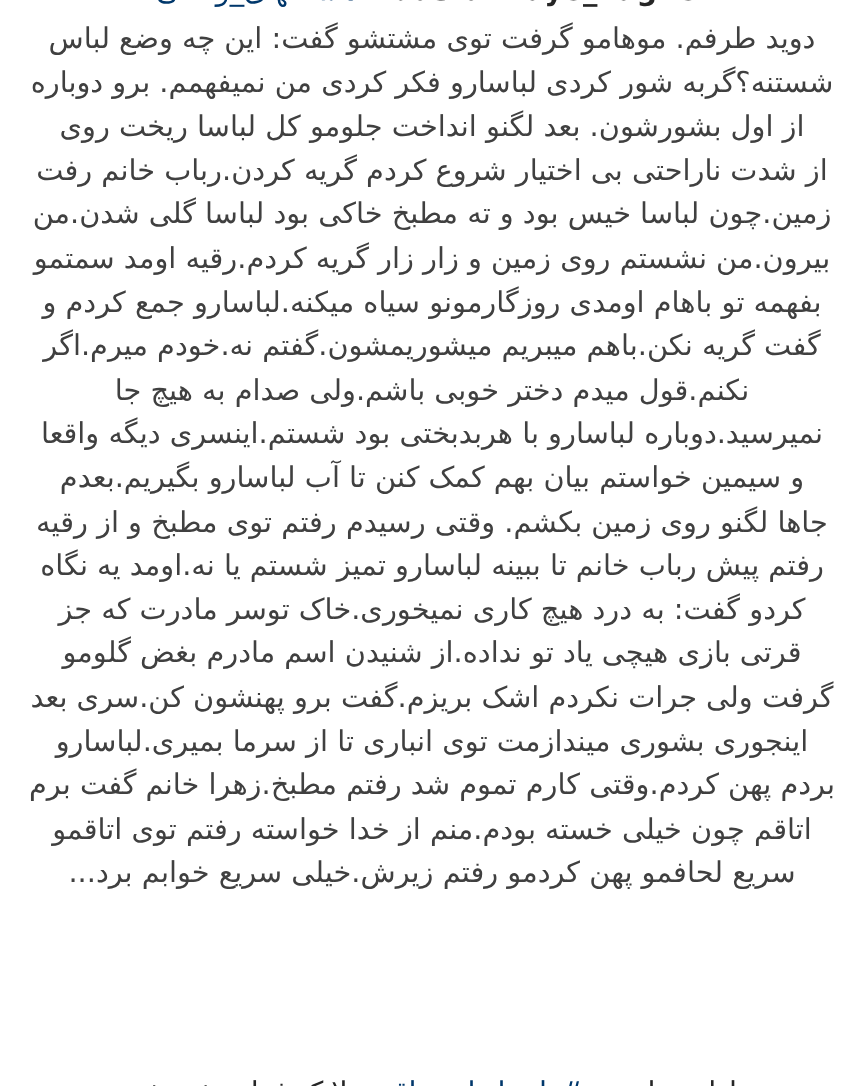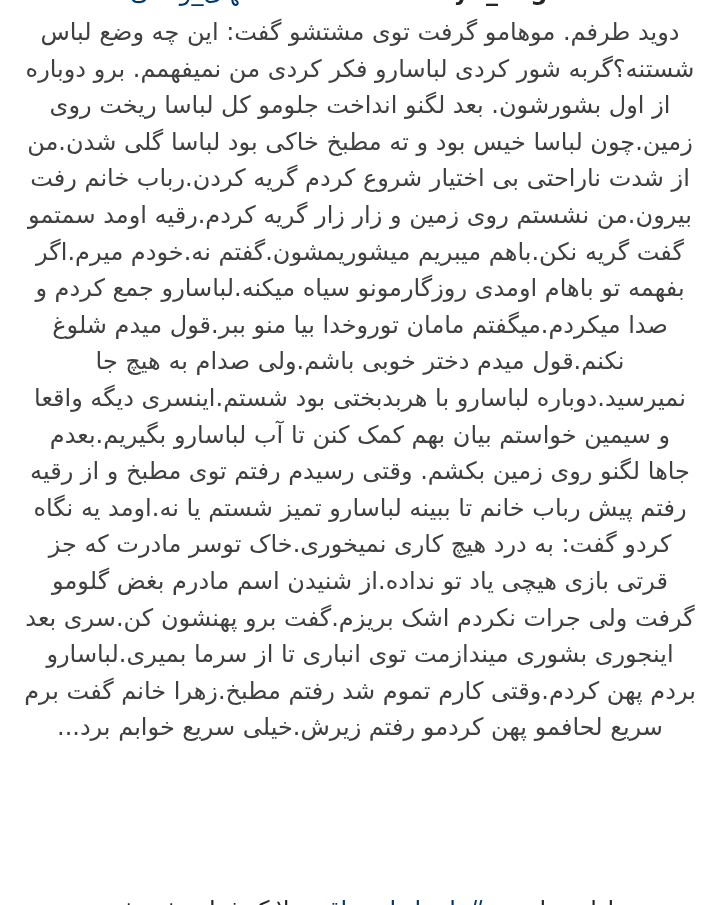--- a/index.html
+++ b/index.html
@@ -73,34 +73,34 @@
   <div class="caption-header">
     <span class="username">dastanhaye_vaghei</span>
     <span> </span>
     <span class="hashtag">#داستانهای_واقعی</span>
   </div>
 
   <div class="caption-body">
       <div class="cap-line">دوید طرفم. موهامو گرفت توی مشتشو گفت: این چه وضع لباس</div>
       <div class="cap-line">شستنه؟گربه شور کردی لباسارو فکر کردی من نمیفهمم. برو دوباره</div>
       <div class="cap-line">از اول بشورشون. بعد لگنو انداخت جلومو کل لباسا ریخت روی</div>
+      <div class="cap-line">از شدت ناراحتی بی اختیار شروع کردم گریه کردن.رباب خانم رفت</div>
       <div class="cap-line">زمین.چون لباسا خیس بود و ته مطبخ خاکی بود لباسا گلی شدن.من</div>
-      <div class="cap-line">از شدت ناراحتی بی اختیار شروع کردم گریه کردن.رباب خانم رفت</div>
       <div class="cap-line">بیرون.من نشستم روی زمین و زار زار گریه کردم.رقیه اومد سمتمو</div>
+      <div class="cap-line">بفهمه تو باهام اومدی روزگارمونو سیاه میکنه.لباسارو جمع کردم و</div>
       <div class="cap-line">گفت گریه نکن.باهم میبریم میشوریمشون.گفتم نه.خودم میرم.اگر</div>
-      <div class="cap-line">بفهمه تو باهام اومدی روزگارمونو سیاه میکنه.لباسارو جمع کردم و</div>
-      <div class="cap-line">صدا میکردم.میگفتم مامان توروخدا بیا منو ببر.قول میدم شلوغ</div>
       <div class="cap-line">نکنم.قول میدم دختر خوبی باشم.ولی صدام به هیچ جا</div>
       <div class="cap-line">نمیرسید.دوباره لباسارو با هربدبختی بود شستم.اینسری دیگه واقعا</div>
       <div class="cap-line">و سیمین خواستم بیان بهم کمک کنن تا آب لباسارو بگیریم.بعدم</div>
       <div class="cap-line">جاها لگنو روی زمین بکشم. وقتی رسیدم رفتم توی مطبخ و از رقیه</div>
       <div class="cap-line">رفتم پیش رباب خانم تا ببینه لباسارو تمیز شستم یا نه.اومد یه نگاه</div>
       <div class="cap-line">کردو گفت: به درد هیچ کاری نمیخوری.خاک توسر مادرت که جز</div>
       <div class="cap-line">قرتی بازی هیچی یاد تو نداده.از شنیدن اسم مادرم بغض گلومو</div>
       <div class="cap-line">گرفت ولی جرات نکردم اشک بریزم.گفت برو پهنشون کن.سری بعد</div>
       <div class="cap-line">اینجوری بشوری میندازمت توی انباری تا از سرما بمیری.لباسارو</div>
       <div class="cap-line">بردم پهن کردم.وقتی کارم تموم شد رفتم مطبخ.زهرا خانم گفت برم</div>
+      <div class="cap-line">اتاقم چون خیلی خسته بودم.منم از خدا خواسته رفتم توی اتاقمو</div>
       <div class="cap-line">سریع لحافمو پهن کردمو رفتم زیرش.خیلی سریع خوابم برد...</div>
     </div>
 
   <div class="caption-footer"><span class="seg-text">ادامه دارد...</span> <span class="seg-link">#داستانهای_واقعی</span> <span class="seg-text">لایک فراموش نشه</span></div>
 
 </div>
 
 </body></html>

